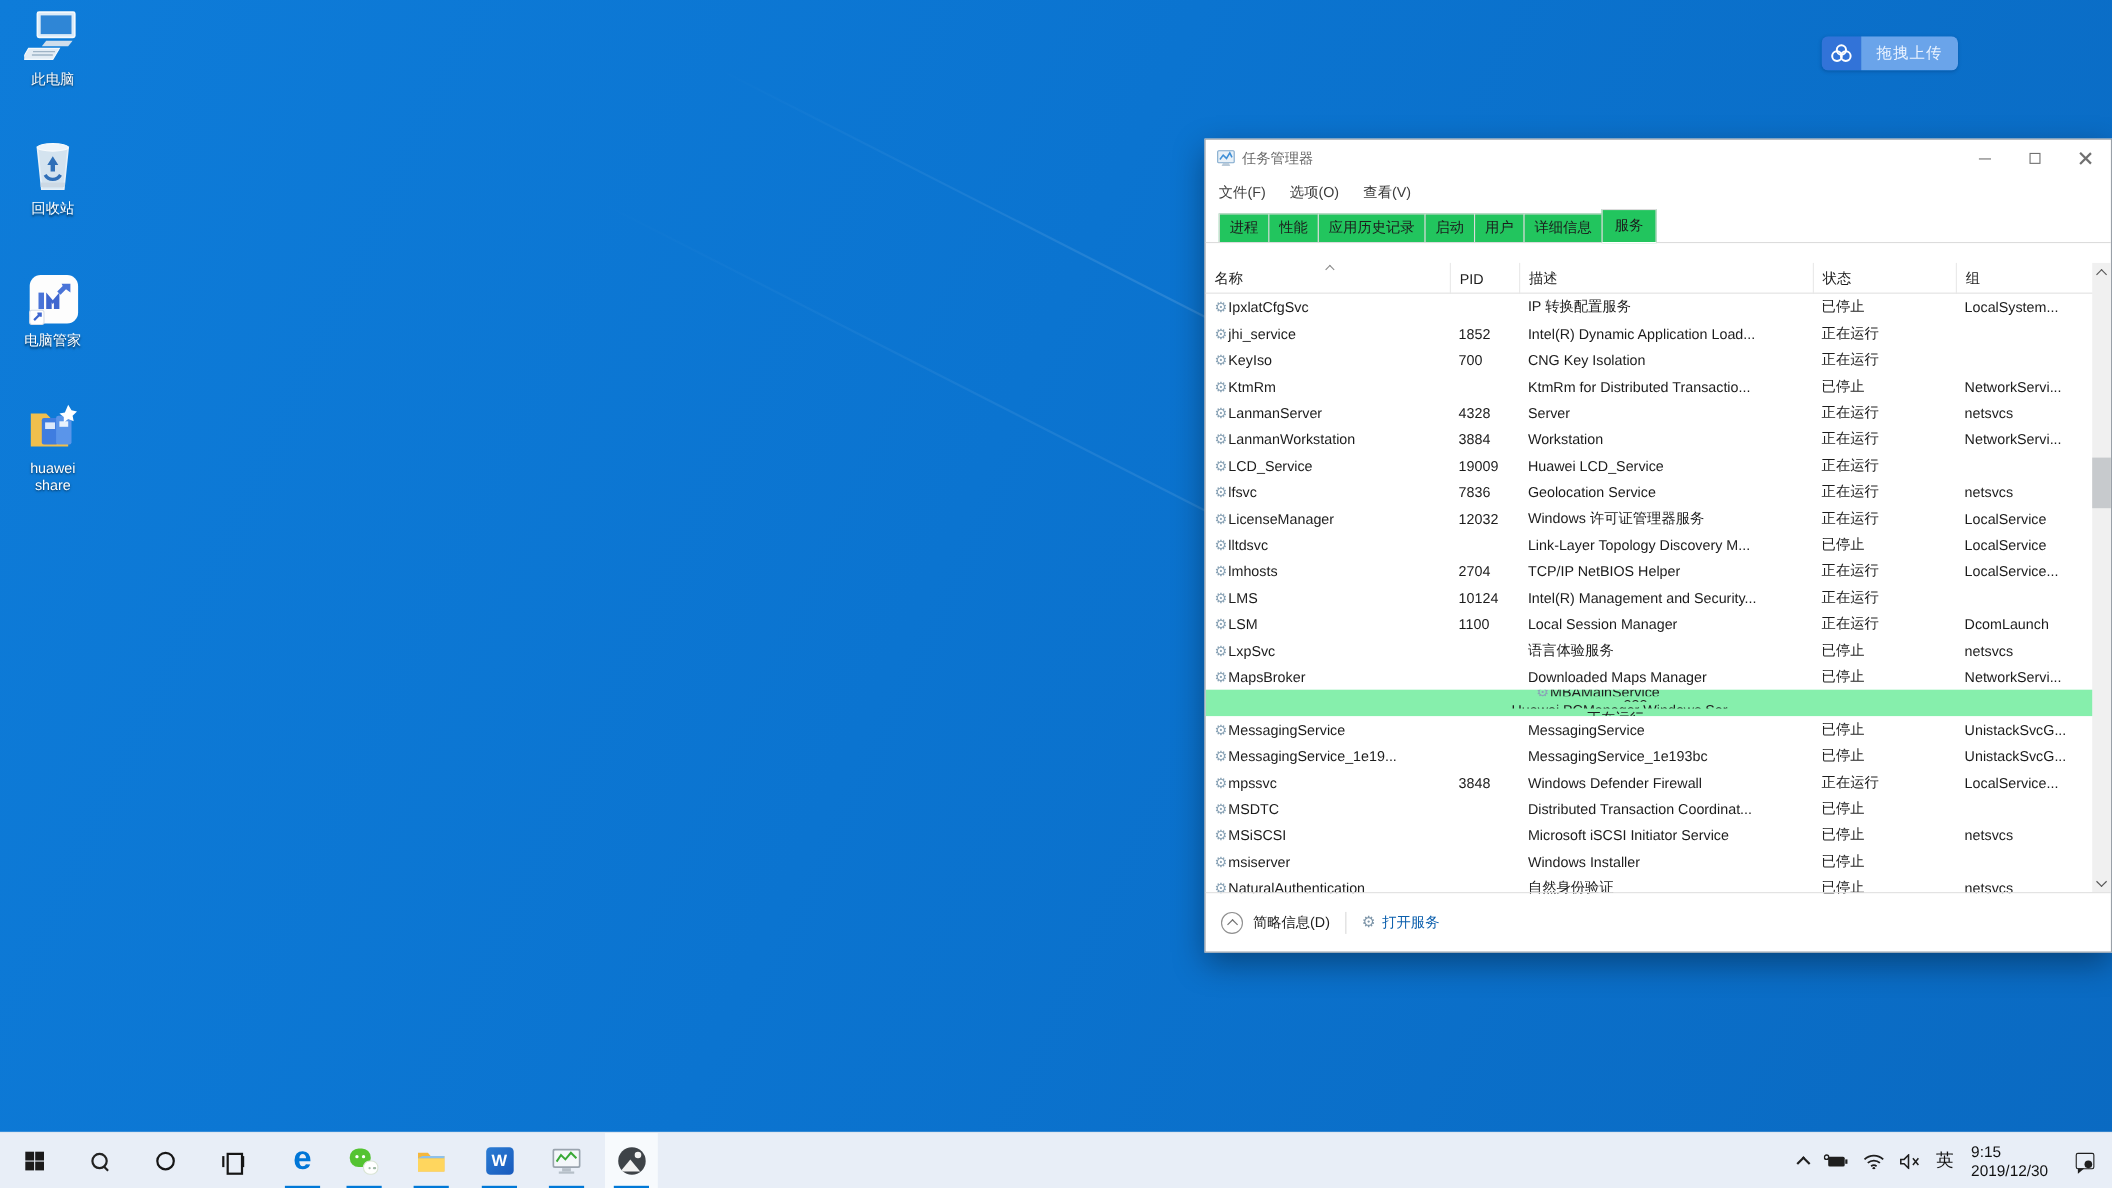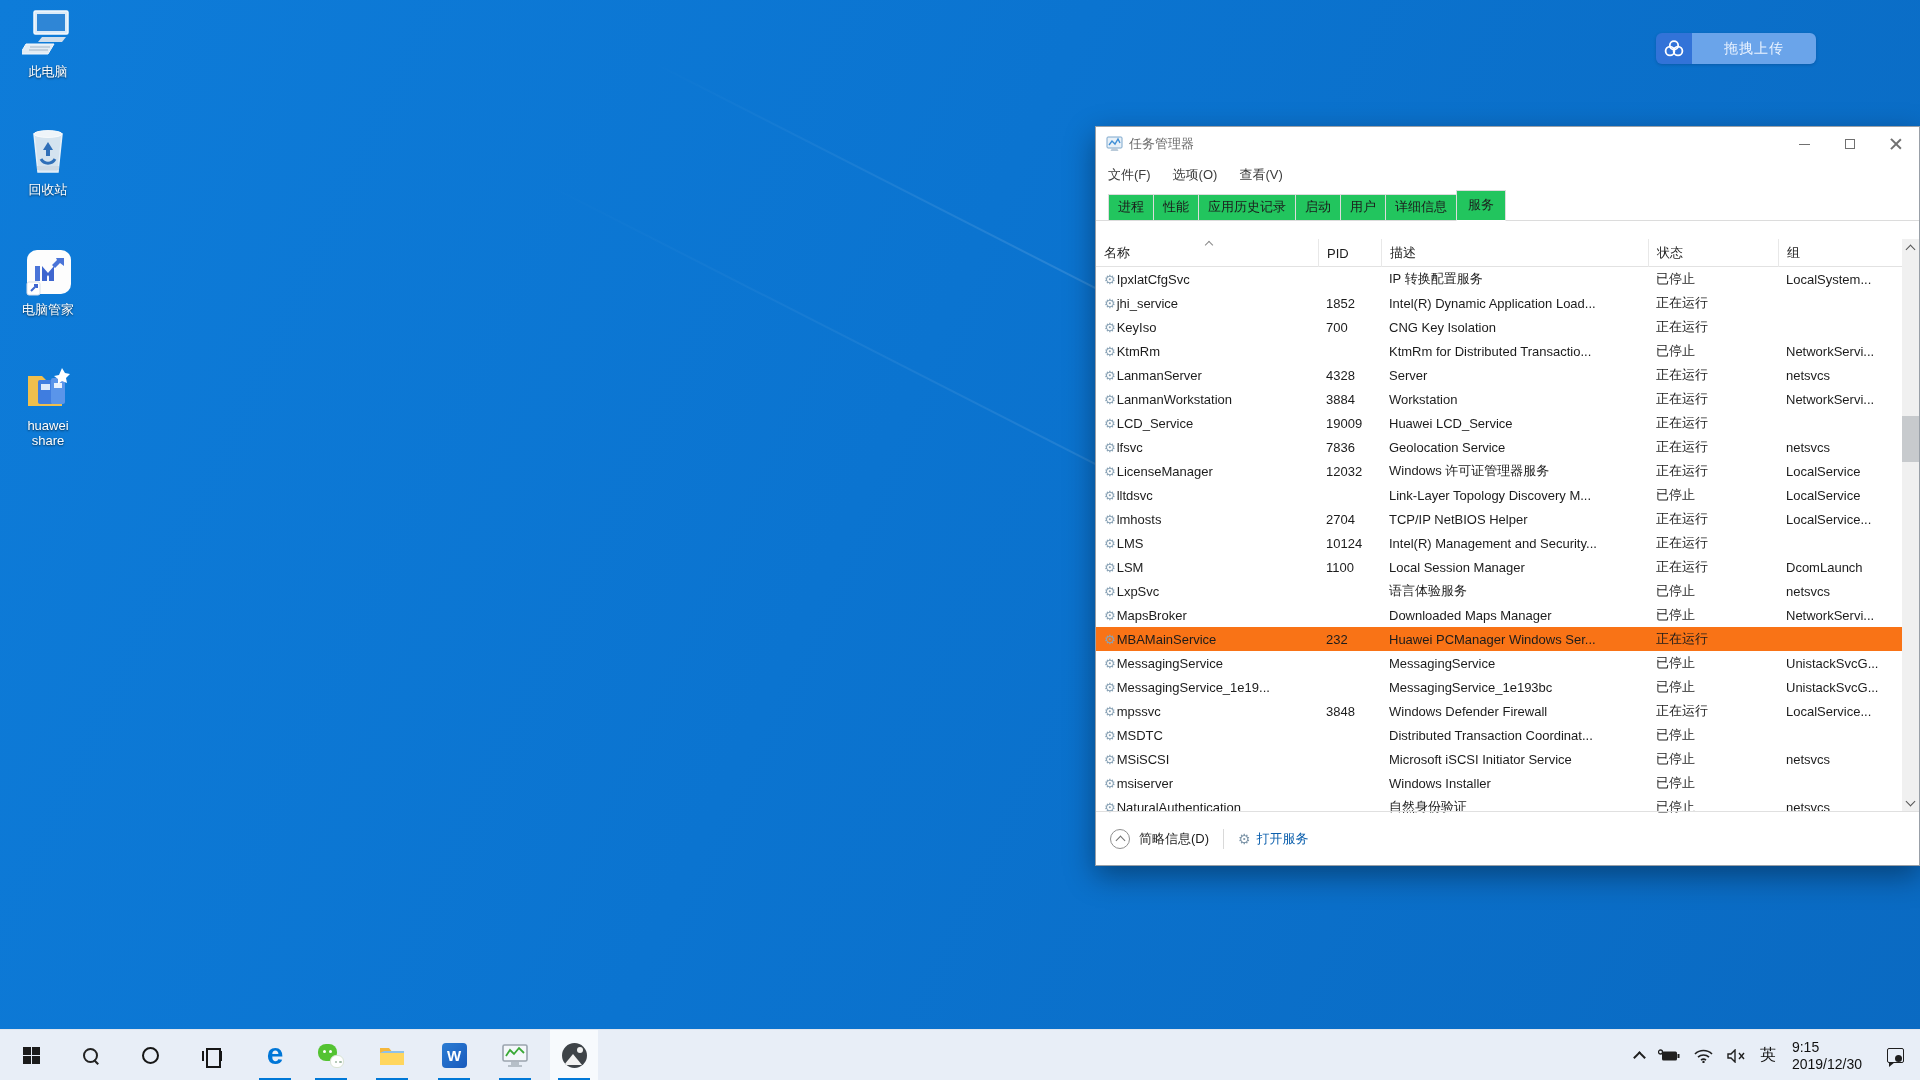--- a/index.html
+++ b/index.html
@@ -19,21 +19,21 @@
   .desk-icon { position:absolute; left:2px; width:92px; text-align:center; cursor:default; }
   .desk-icon .glyph { width:52px; height:52px; margin:0 auto; display:block; }
   .desk-icon .lbl { margin-top:4px; color:#fff; font-size:13px; line-height:15px;
     text-shadow:0 1px 2px rgba(0,0,0,.65); }
 
   
   .upload-pill { position:absolute; left:1656px; top:33px; height:31px; display:flex;
     border-radius:6px; overflow:hidden; box-shadow:0 1px 3px rgba(0,30,80,.25); cursor:pointer; }
   .pill-logo { width:36px; background:#3273d8; display:flex; align-items:center; justify-content:center; }
   .pill-text { background:#6aa4ea; color:#eaf3ff; font-size:14px; letter-spacing:1px;
-    display:flex; align-items:center; padding:0 32px; }
+    display:flex; align-items:center; padding:0 14px; }
 
   
   .edge-handle { position:absolute; right:0; top:333px; width:17px; height:61px;
     background:repeating-linear-gradient(180deg,#33373b 0 4px,#3b4044 4px 6px);
     border-radius:8px 0 0 8px; box-shadow:-1px 1px 3px rgba(0,0,0,.4); }
   .edge-handle .mark { position:absolute; left:4px; width:9px; height:2px; border-radius:1px; }
   .mark.m1 { top:17px; background:#cf8a3b; }
   .mark.m2 { top:50px; background:#94a153; }
 
   
@@ -68,21 +68,21 @@
     border-bottom:1px solid #e2e2e2; }
   .hcell { position:absolute; top:0; height:28px; display:flex; align-items:center;
     padding-left:8px; font-size:13px; border-left:1px solid #e8e8e8; cursor:pointer; }
   .hcell.first { border-left:none; }
   .sort-caret { position:absolute; left:110px; top:1px; width:7px; height:7px; }
   .sort-caret::before { content:""; position:absolute; left:0; top:2px; width:5px; height:5px;
     border-left:1px solid #8a8a8a; border-top:1px solid #8a8a8a; transform:rotate(45deg); }
 
   .tbody { position:absolute; top:140px; left:0; width:807px; height:546px; overflow:hidden; }
   .trow { position:relative; height:24px; display:flex; align-items:center; cursor:default; }
-  .trow.selected { background:#f97316; }
+  .trow.selected { background:#86efac;flex-direction:column; }
   .c { white-space:nowrap; overflow:hidden; padding-left:8px; }
   .c.name  { width:222px; display:flex; align-items:center; gap:1px; }
   .c.pid   { width:63px; }
   .c.desc  { width:267px; }
   .c.status{ width:130px; }
   .c.group { width:114px; }
   .gear { font-size:13px; color:#8aa3b6; line-height:1; }
   .gear::before { content:"\2699"; }
 
   

